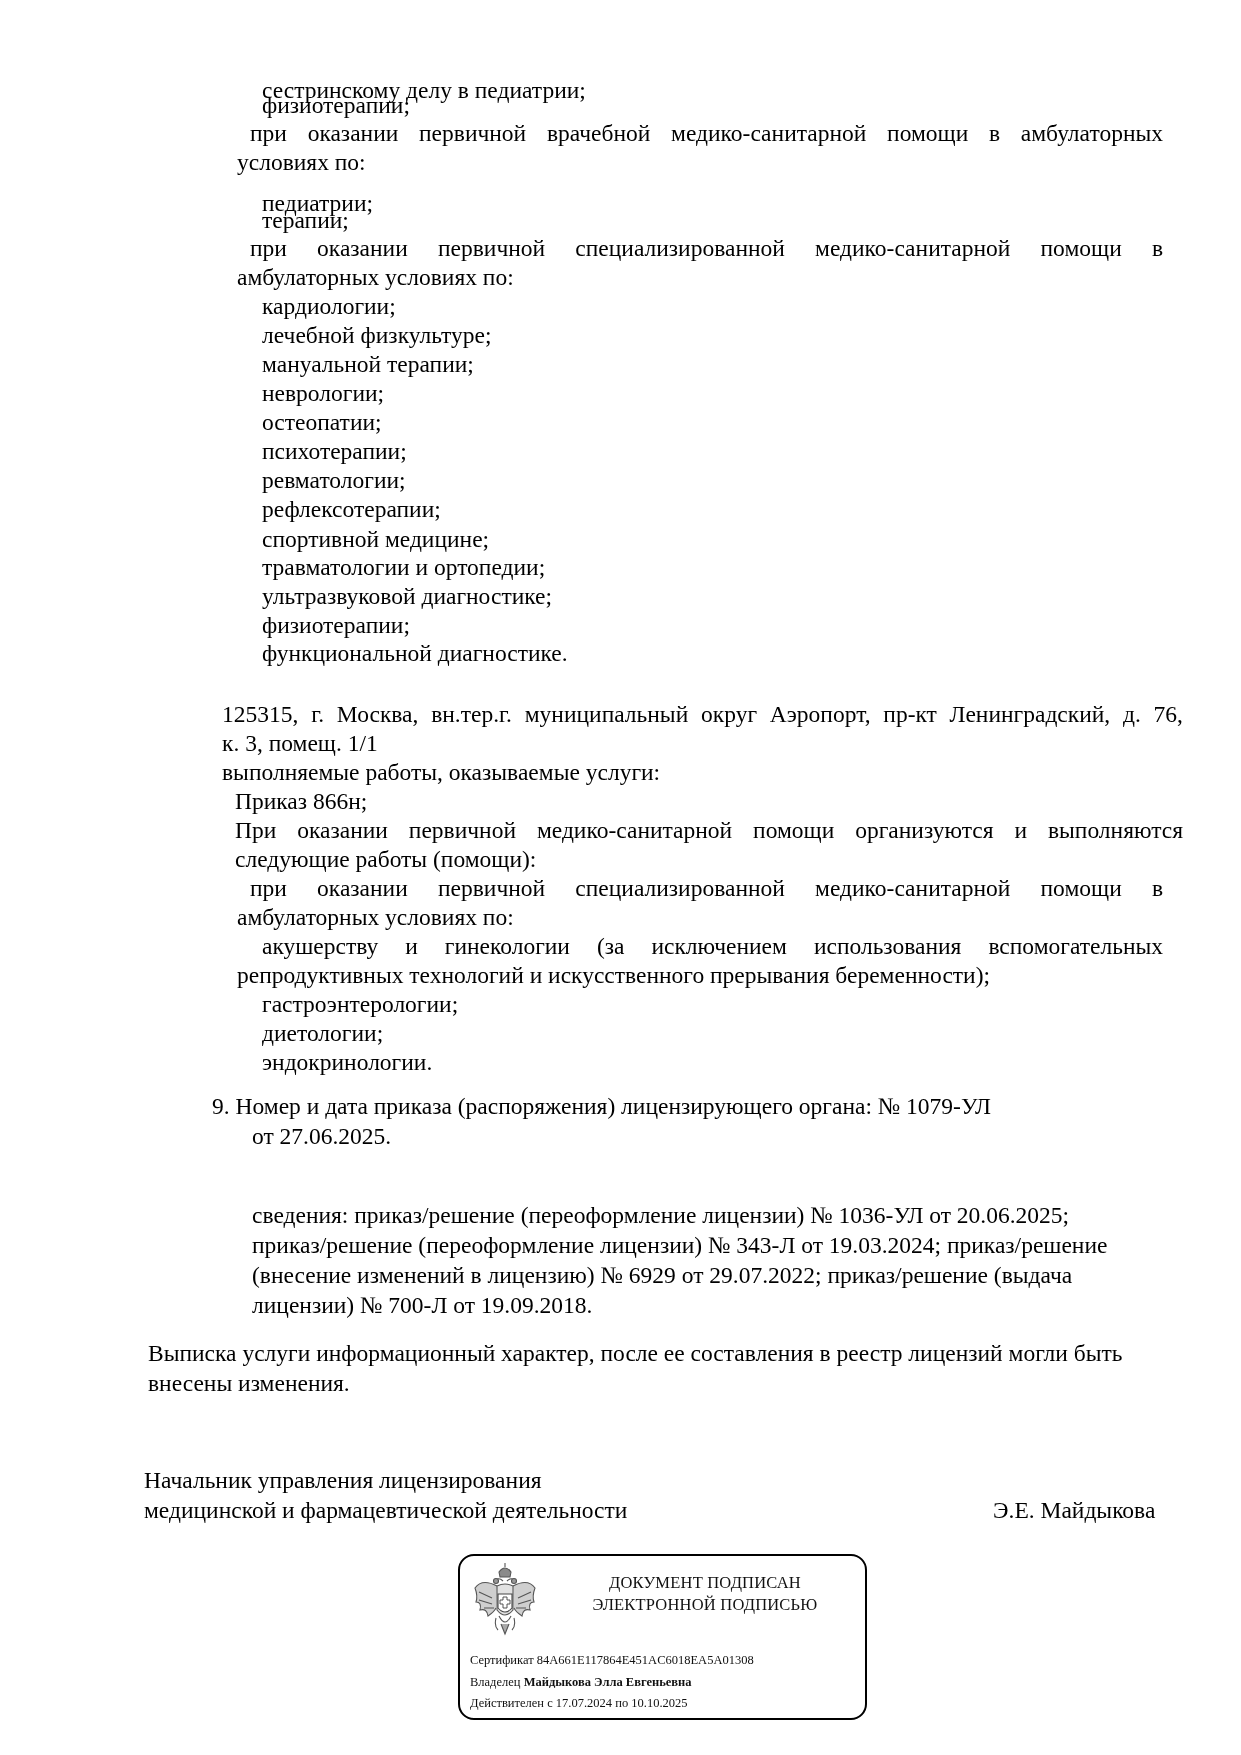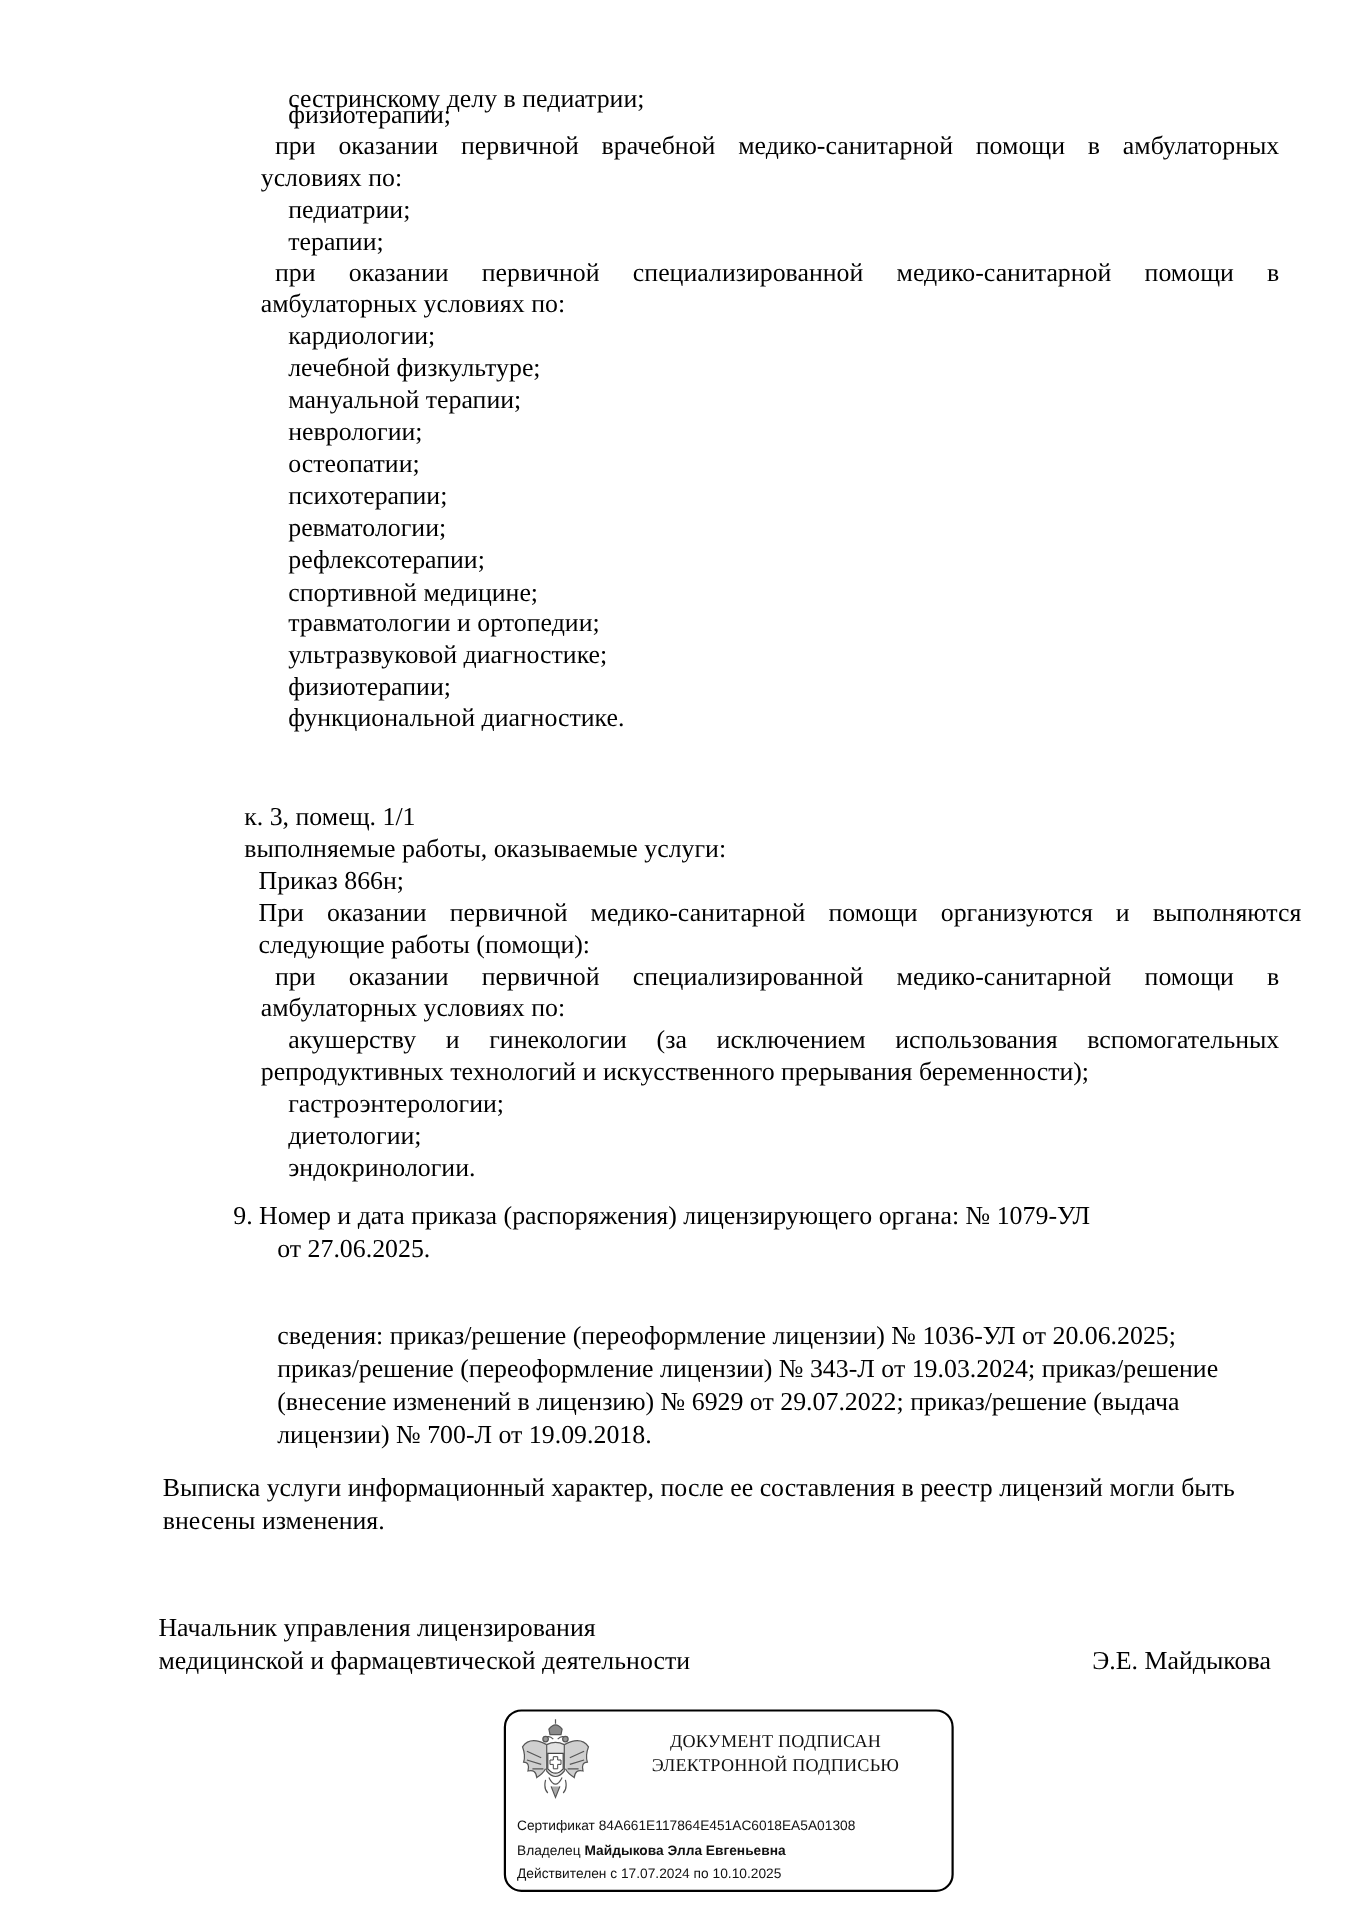--- a/index.html
+++ b/index.html
@@ -32,52 +32,53 @@
     border: 2.5px solid #000; border-radius: 16px; background: #fff;
   }
   .stamp .emblem { position: absolute; left: 12px; top: 6px; width: 66px; height: 78px; }
   .stamp .title {
     position: absolute; left: 100px; top: 16px; width: 290px;
     font-family: "Liberation Serif", serif; font-size: 16.5px; line-height: 22px;
     text-align: center; color: #111; letter-spacing: 0.2px;
   }
   .stamp .meta {
     position: absolute; left: 10px;
-    font-family: Liberation Sans, sans-serif; font-size: 12.5px; line-height: 16px; color: #111;
+    font-family: Liberation Serif, serif; font-size: 12.5px; line-height: 16px; color: #111;
     white-space: nowrap;
   }
   .stamp .meta b { font-weight: bold; }
 </style>
 </head>
 <body>
 
 <div class="page">
 
   <div class="ln i2" style="top:76px">сестринскому делу в педиатрии;</div>
   <div class="ln i2" style="top:91px">физиотерапии;</div>
   <div class="ln i1 just w-full1" style="top:119px">при оказании первичной врачебной медико-санитарной помощи в амбулаторных</div>
   <div class="ln i0" style="top:148px">условиях по:</div>
-  <div class="ln i2" style="top:177px">педиатрии;</div>
+  <div class="ln i2" style="top:189px">педиатрии;</div>
   <div class="ln i2" style="top:206px">терапии;</div>
   <div class="ln i1 just w-full1" style="top:234px">при оказании первичной специализированной медико-санитарной помощи в</div>
   <div class="ln i0" style="top:263px">амбулаторных условиях по:</div>
   <div class="ln i2" style="top:292px">кардиологии;</div>
   <div class="ln i2" style="top:321px">лечебной физкультуре;</div>
   <div class="ln i2" style="top:350px">мануальной терапии;</div>
   <div class="ln i2" style="top:379px">неврологии;</div>
   <div class="ln i2" style="top:408px">остеопатии;</div>
   <div class="ln i2" style="top:437px">психотерапии;</div>
   <div class="ln i2" style="top:466px">ревматологии;</div>
   <div class="ln i2" style="top:495px">рефлексотерапии;</div>
   <div class="ln i2" style="top:525px">спортивной медицине;</div>
   <div class="ln i2" style="top:553px">травматологии и ортопедии;</div>
   <div class="ln i2" style="top:582px">ультразвуковой диагностике;</div>
   <div class="ln i2" style="top:611px">физиотерапии;</div>
   <div class="ln i2" style="top:639px">функциональной диагностике.</div>
 
+  <div class="ln a0 just w-addr" style="top:700px">125315, г. Москва, вн.тер.г. муниципальный округ Аэропорт, пр-кт Ленинградский, д. 76,</div>
   <div class="ln a0" style="top:729px">к. 3, помещ. 1/1</div>
   <div class="ln a0" style="top:758px">выполняемые работы, оказываемые услуги:</div>
   <div class="ln a1" style="top:787px">Приказ 866н;</div>
   <div class="ln a1 just w-a1" style="top:816px">При оказании первичной медико-санитарной помощи организуются и выполняются</div>
   <div class="ln a1" style="top:845px">следующие работы (помощи):</div>
   <div class="ln i1 just w-full1" style="top:874px">при оказании первичной специализированной медико-санитарной помощи в</div>
   <div class="ln i0" style="top:903px">амбулаторных условиях по:</div>
   <div class="ln i0" style="top:961px">репродуктивных технологий и искусственного прерывания беременности);</div>
   <div class="ln i2 just w-full2" style="top:932px">акушерству и гинекологии (за исключением использования вспомогательных</div>
   <div class="ln i2" style="top:990px">гастроэнтерологии;</div>

